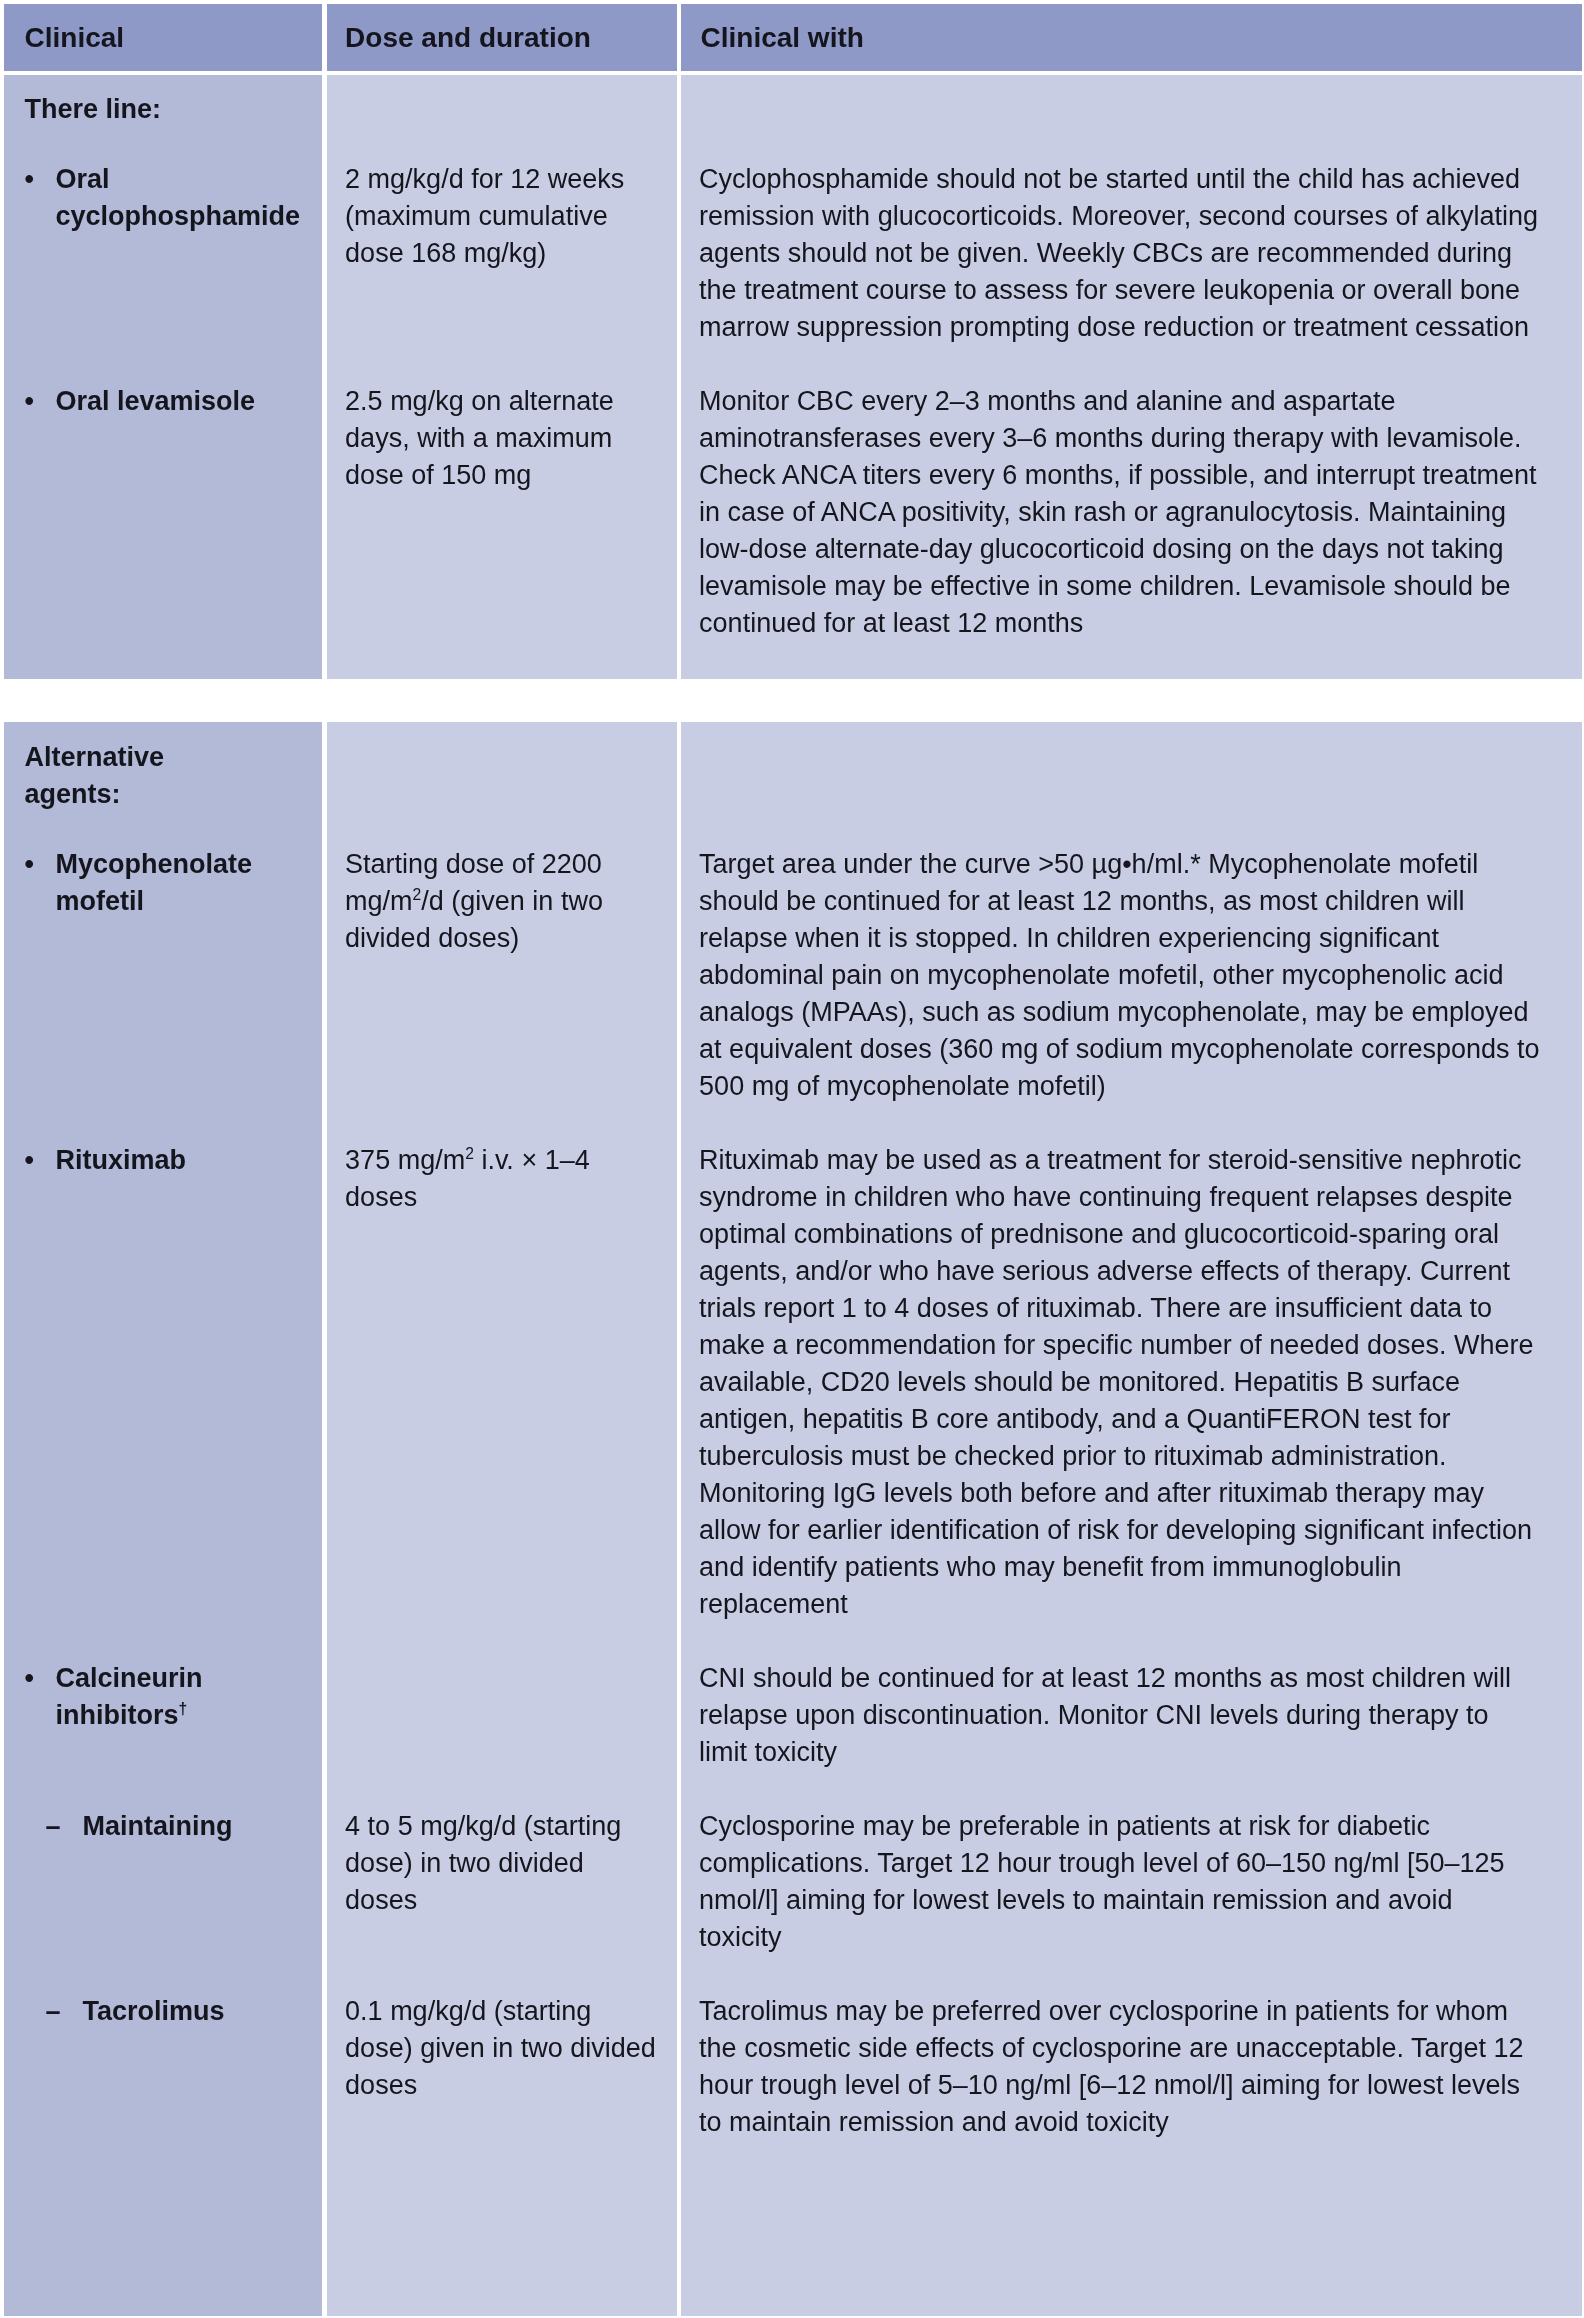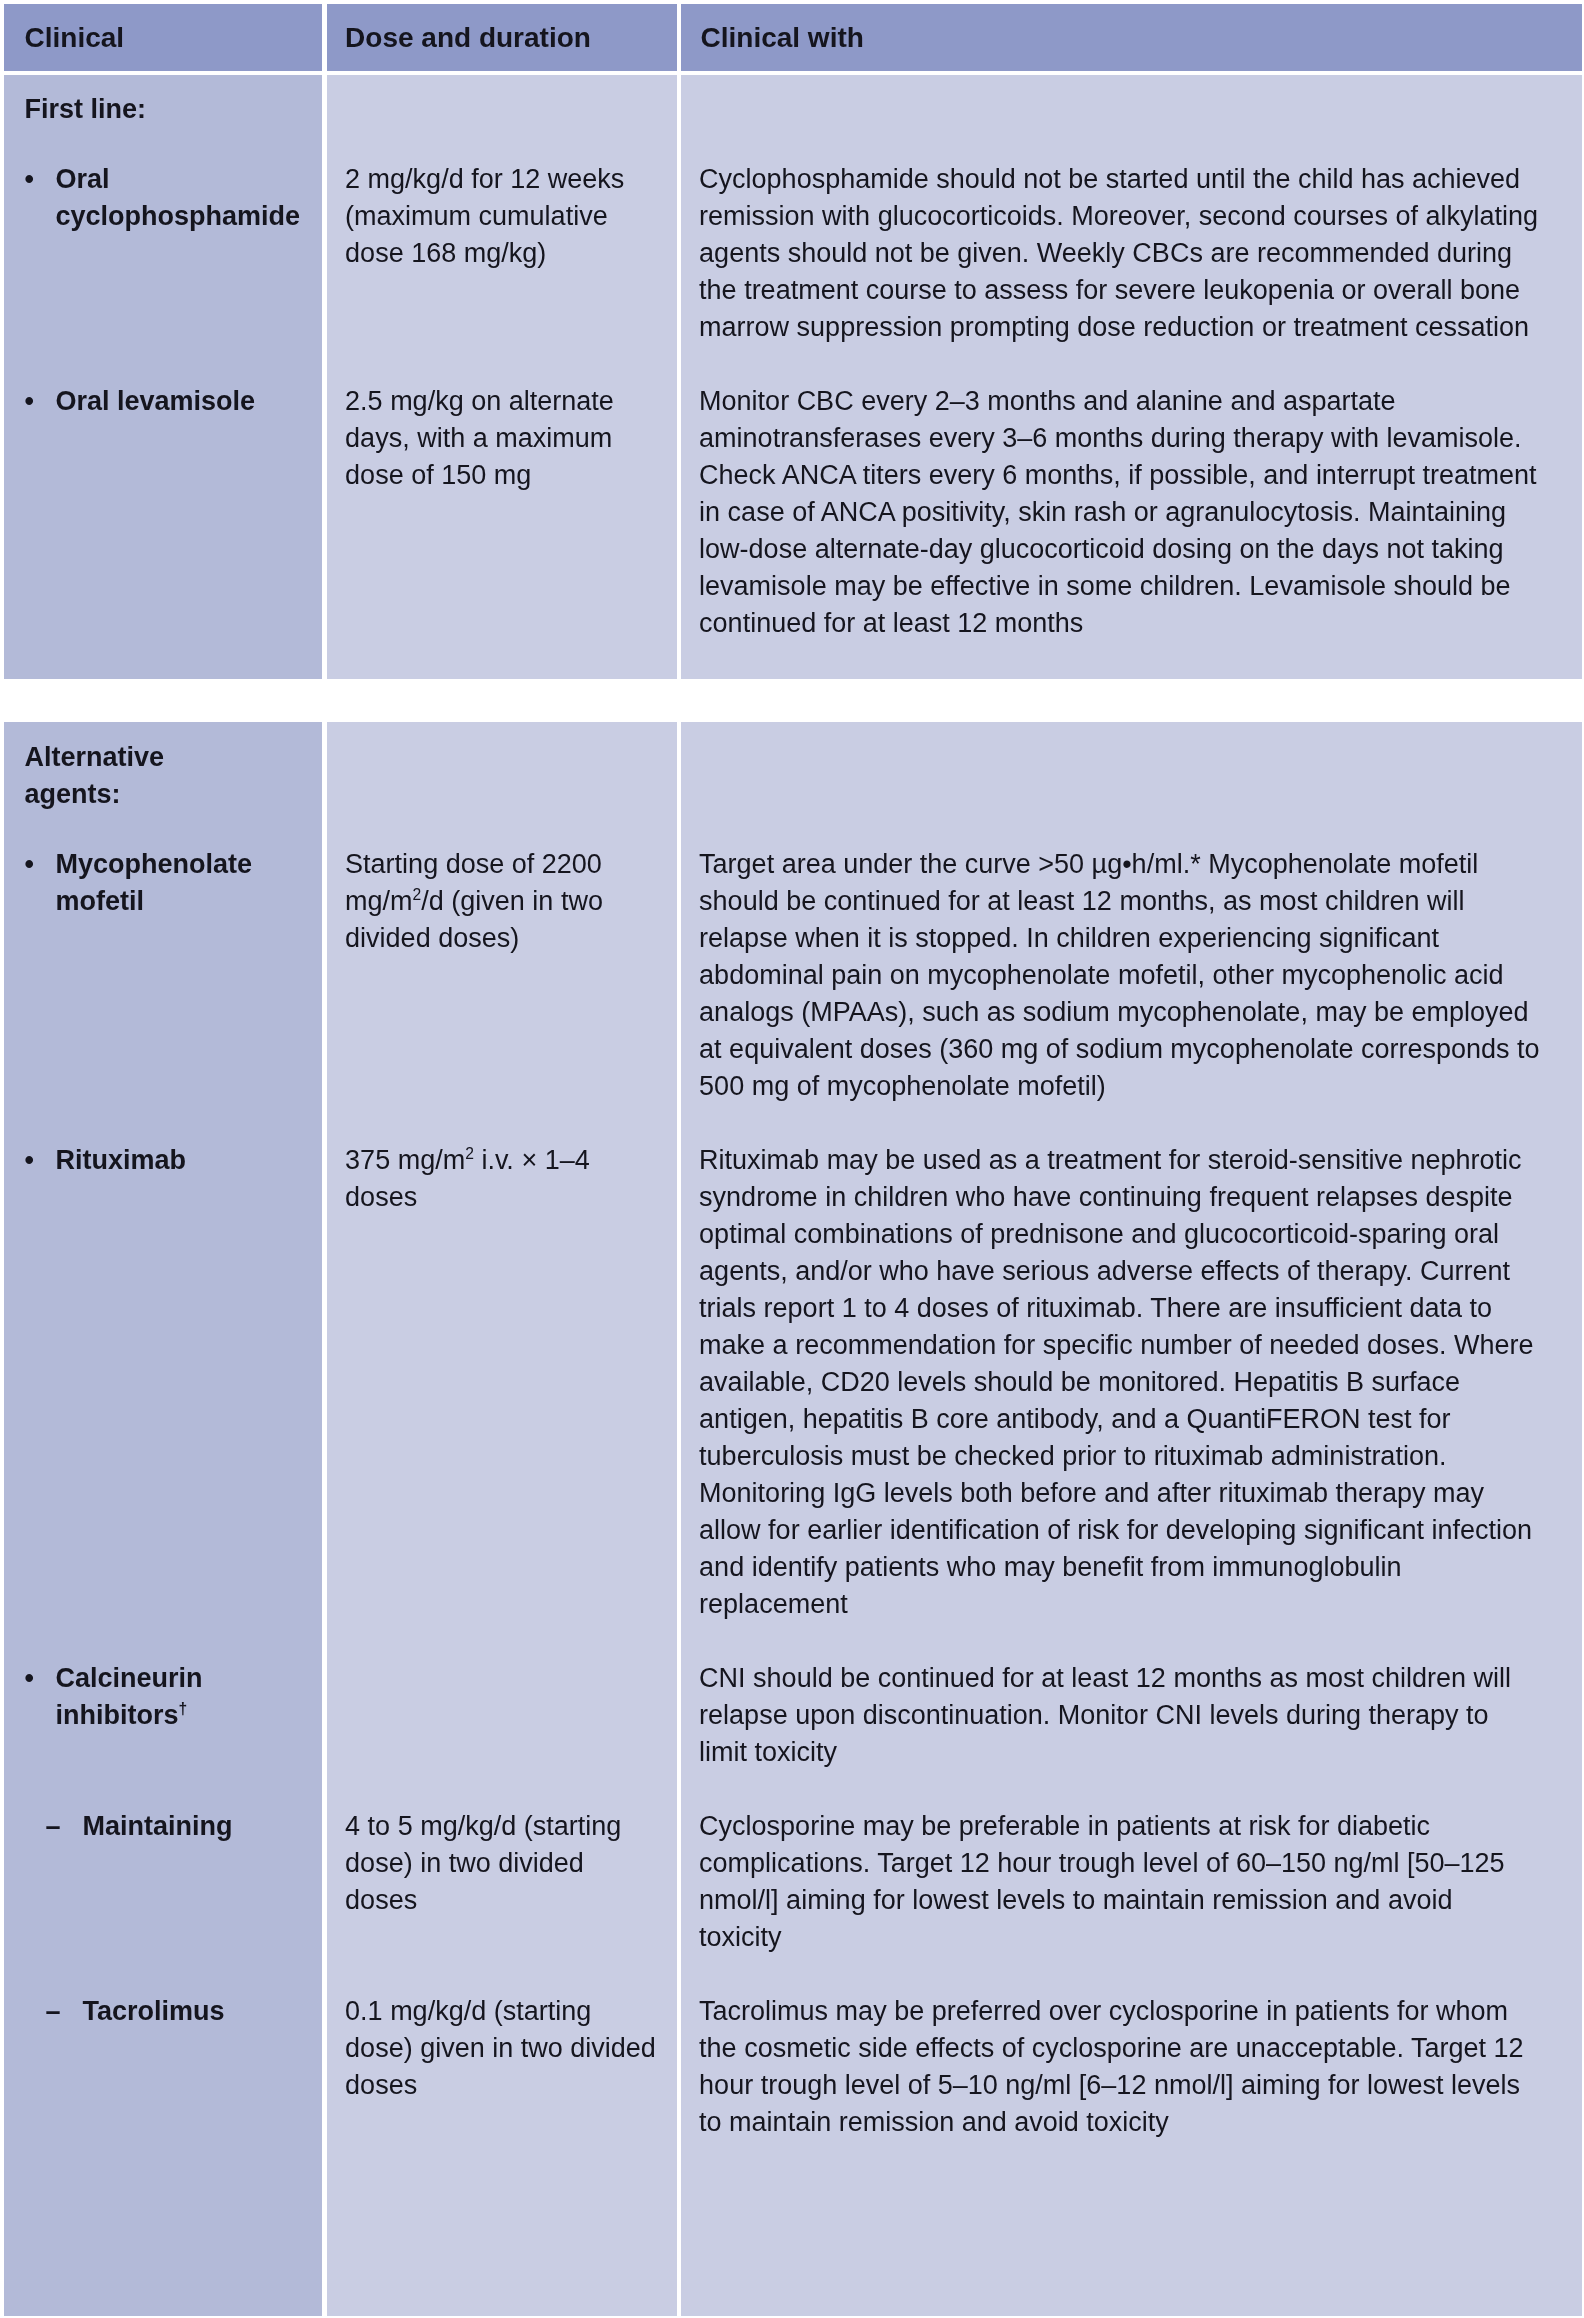--- a/index.html
+++ b/index.html
@@ -79,21 +79,21 @@
 
 <div class="page">
 
   <div class="header-row colgrid">
     <div class="cell hcell1">Clinical</div>
     <div class="cell hcell2">Dose and duration</div>
     <div class="cell hcell3">Clinical with</div>
   </div>
 
   <div class="section">
-    <div class="section-label">First line:</div>
+    <div class="section-label">There line:</div>
 
     <div class="row colgrid">
       <div class="cell cell1">
         <span class="marker">•</span>
         <span class="tname"><span>Oral cyclophosphamide</span><sup></sup></span>
       </div>
       <div class="cell cell2"><span>2 mg/kg/d for 12 weeks (maximum cumulative dose 168 mg/kg)</span><sup></sup><span></span></div>
       <div class="cell cell3"><span>Cyclophosphamide should not be started until the child has achieved remission with glucocorticoids. Moreover, second courses of alkylating agents should not be given. Weekly CBCs are recommended during the treatment course to assess for severe leukopenia or overall bone marrow suppression prompting dose reduction or treatment cessation</span></div>
     </div>
 

